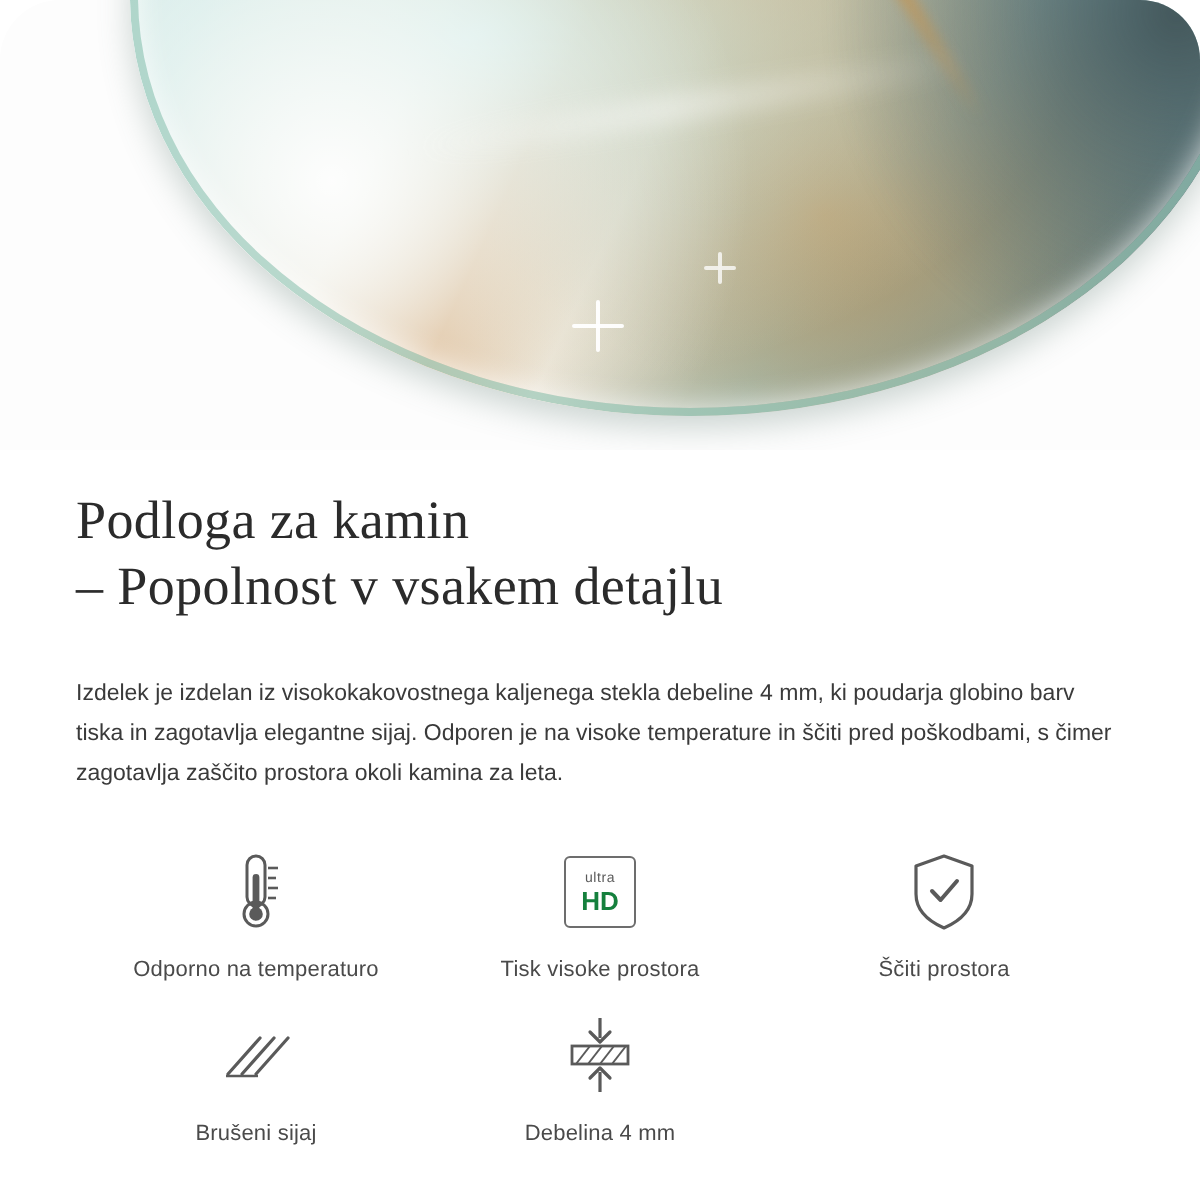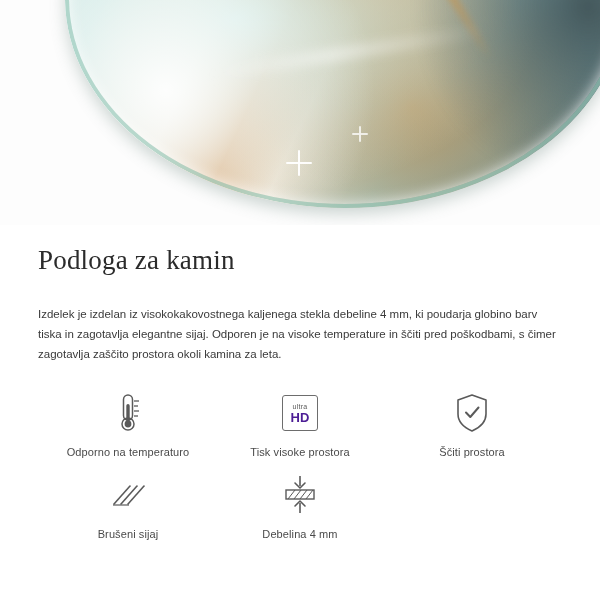--- a/index.html
+++ b/index.html
@@ -13,20 +13,21 @@
     font-family: "Liberation Sans", sans-serif;
     overflow: hidden;
   }
 
   .page {
     position: relative;
     width: 600px;
     height: 600px;
     background: #ffffff;
     overflow: hidden;
+    border-radius: 30px;
   }
 
   
   .hero {
     position: relative;
     width: 600px;
     height: 225px;
     overflow: hidden;
     background: #ffffff;
   }
@@ -158,21 +159,21 @@
     height: 34px;
     border: 1.6px solid #6d6d6d;
     border-radius: 3px;
     display: flex;
     flex-direction: column;
     align-items: center;
     justify-content: center;
     line-height: 1;
   }
   .hd-badge .u { font-size: 7px; color: #5a5a5a; letter-spacing: .3px; }
-  .hd-badge .hd { font-size: 13px; font-weight: bold; color: #4c1d95; margin-top: 1px; }
+  .hd-badge .hd { font-size: 13px; font-weight: bold; color: #15803d; margin-top: 1px; }
   svg { display: block; }
 </style>
 </head>
 <body>
 
 <div class="page">
 
   <div class="hero">
     <div class="hero-bg"></div>
     <div class="plate">
@@ -184,20 +185,21 @@
 
       <div class="plate-edge"></div>
     </div>
     <div class="sparkle sparkle-1"></div>
     <div class="sparkle sparkle-2"></div>
   </div>
 
   <div class="content">
     <h1 class="headline">
       <span>Podloga za kamin</span>
+      <span class="l2">– Popolnost v vsakem detajlu</span>
     </h1>
 
     <p class="body-copy">Izdelek je izdelan iz visokokakovostnega kaljenega stekla debeline 4 mm, ki poudarja globino barv tiska in zagotavlja elegantne sijaj. Odporen je na visoke temperature in ščiti pred poškodbami, s čimer zagotavlja zaščito prostora okoli kamina za leta.</p>
 
     <div class="features">
 
       <div class="feature">
         <div class="feature-icon">
           <svg width="34" height="44" viewBox="0 0 34 44">
             <rect x="12.5" y="4" width="9" height="25" rx="4.5" fill="none" stroke="#5a5a5a" stroke-width="1.5"></rect>

